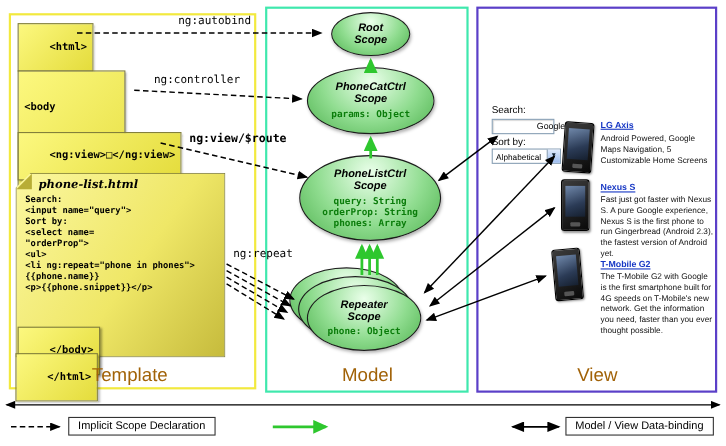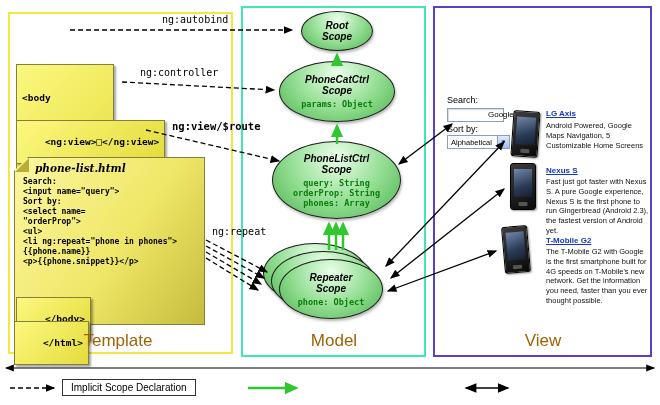--- a/index.html
+++ b/index.html
@@ -120,20 +120,23 @@
       <path d="M6 368 L654 368" marker-start="url(#mBs)" marker-end="url(#mB)"></path>
     </g>
 
     <g fill="none">
       <path d="M10 388 L54 388" stroke="#000" stroke-width="1.3" stroke-dasharray="5 3" marker-end="url(#mB)"></path>
       <path d="M248 388 L296 388" stroke="#2ec72e" stroke-width="2.5" marker-end="url(#mG)"></path>
       <path d="M466 388 L508 388" stroke="#000" stroke-width="1.6" marker-start="url(#mBs)" marker-end="url(#mB)"></path>
     </g>
   </svg>
 
+  <div class="tag-box" style="left:16px; top:21px;">
+    <span>&lt;html&gt;</span>
+  </div>
 
   <div class="tag-box" style="left:16px; top:64px;">
     <div>&lt;body</div>
     <div>ng:controller=</div>
     <div>"PhoneCatCtrl"&gt;</div>
   </div>
 
   <div class="tag-box" style="left:16px; top:120px;">
     <span>&lt;ng:view&gt;□&lt;/ng:view&gt;</span>
   </div>
@@ -228,14 +231,15 @@
   <div class="phone" style="left:503px; top:226px; width:26px; height:47px; transform:rotate(-5deg);">
     <div class="screen"></div>
     <div class="key"></div>
   </div>
   <div class="phone-name" style="left:546px; top:236px;">T-Mobile G2</div>
   <div class="phone-desc" style="left:546px; top:247px;">The T-Mobile G2 with Google is the first smartphone built for 4G speeds on T-Mobile's new network. Get the information you need, faster than you ever thought possible.</div>
 
   <div class="section-label" style="left:498px; top:331px; width:90px;">View</div>
 
   <div class="legend-box" style="left:62px; top:379px;">Implicit Scope Declaration</div>
+  <div class="legend-box" style="left:514px; top:379px;">Model / View Data-binding</div>
 
 </div>
 
 </body></html>

